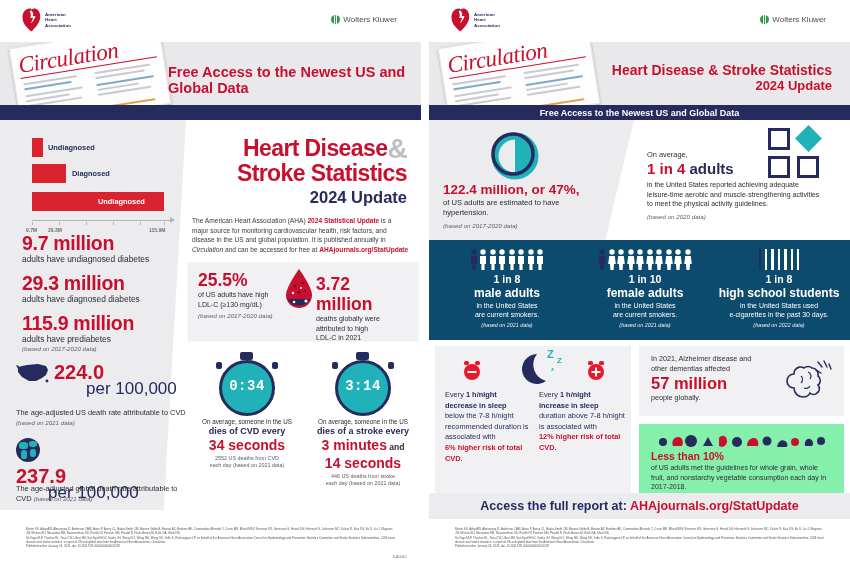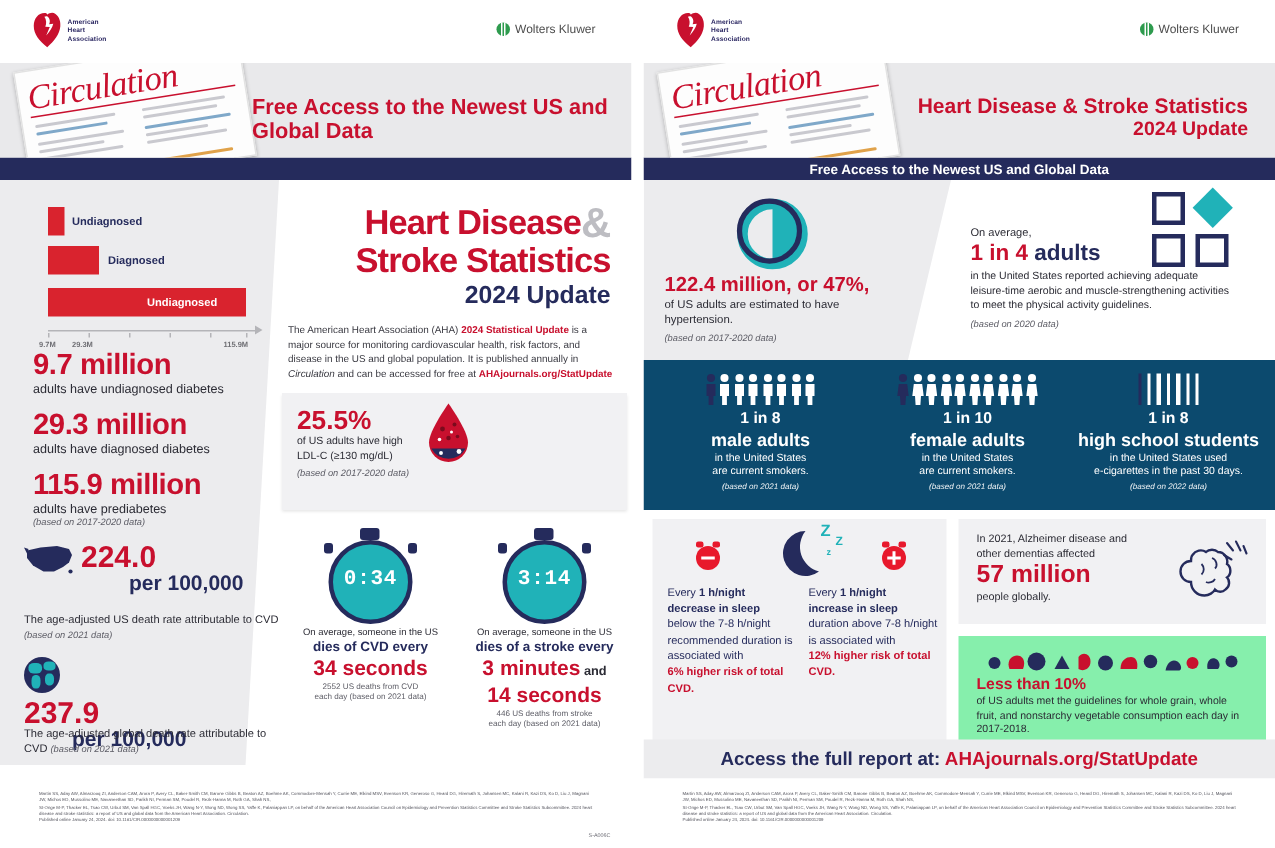--- a/index.html
+++ b/index.html
@@ -89,21 +89,21 @@
   .cbold{font-size:9px;color:#252b5c;font-weight:bold;line-height:11px;}
   .cred{font-size:14px;color:#c8102e;font-weight:bold;line-height:16px;}
   .cred .and{font-size:8.5px;color:#2b2b34;font-weight:bold;}
   .cfine{font-size:5.4px;color:#5d5d66;line-height:7px;margin-top:2px;}
 
   .mapstat{position:absolute;left:16px;display:flex;align-items:flex-start;gap:4px;justify-content:flex-end;}
   .usmap{width:34px;height:22px;}
   .globe{width:24px;height:24px;border-radius:50%;background:#252b5c;position:relative;overflow:hidden;}
   .globe .land{position:absolute;background:#20b2b8;border-radius:40%;}
   .rate{color:#c8102e;font-size:20px;font-weight:bold;line-height:20px;}
-  .per{color:#252b5c;font-size:14px;font-weight:bold;line-height:13px;padding-left:32px;}
+  .per{color:#252b5c;font-size:17px;font-weight:normal;line-height:13px;padding-left:32px;}
   .ratedesc{font-size:7.4px;color:#2b2b34;line-height:10px;}
 
   .footer{position:absolute;left:0;bottom:0;width:421px;height:46px;background:#fff;}
   .fline{font-size:2.9px;line-height:4.3px;color:#55555e;padding:0 26px;}
   .fcode{position:absolute;right:14px;bottom:6px;font-size:3.6px;color:#6b6b73;}
 
   
   .r-grayband{position:relative;height:120px;background:#ffffff;}
   .r-grayshape{position:absolute;left:0;top:0;width:205px;height:120px;background:#ececee;
      clip-path:polygon(0 0,100% 0,86% 100%,0 100%);}
@@ -302,20 +302,26 @@
               <path d="M3.6 31 a13 13 0 0 0 22.8 0Z" fill="#252b5c"></path>
               <circle cx="11" cy="18" r="1.6" fill="#7a0b1d"></circle>
                 <circle cx="19" cy="15" r="1.3" fill="#7a0b1d"></circle>
               <circle cx="15" cy="24" r="1.5" fill="#7a0b1d"></circle>
                 <circle cx="21" cy="23" r="1.2" fill="#7a0b1d"></circle>
               <circle cx="9" cy="25" r="1.2" fill="#fff"></circle>
                 <circle cx="17" cy="20" r="1" fill="#fff"></circle>
               <circle cx="22" cy="33" r="1.6" fill="#fff"></circle>
                 <circle cx="10" cy="34" r="1.3" fill="#fff"></circle>
             </svg>
+          </div>
+          <div class="ldl-right">
+            <div class="pct">3.72 million</div>
+            <div class="ldl-sub">deaths globally were</div>
+            <div class="ldl-sub">attributed to high</div>
+            <div class="ldl-sub">LDL-C in 2021</div>
           </div>
         </div>
 
         <div class="clockarea">
           <div class="clockcol" style="left:2px;">
             <div class="stopwatch">
               <div class="sw-crown"></div>
               <div class="sw-btn" style="left:0px;"></div>
               <div class="sw-btn" style="right:0px;"></div>
               <div class="sw-face"></div>

